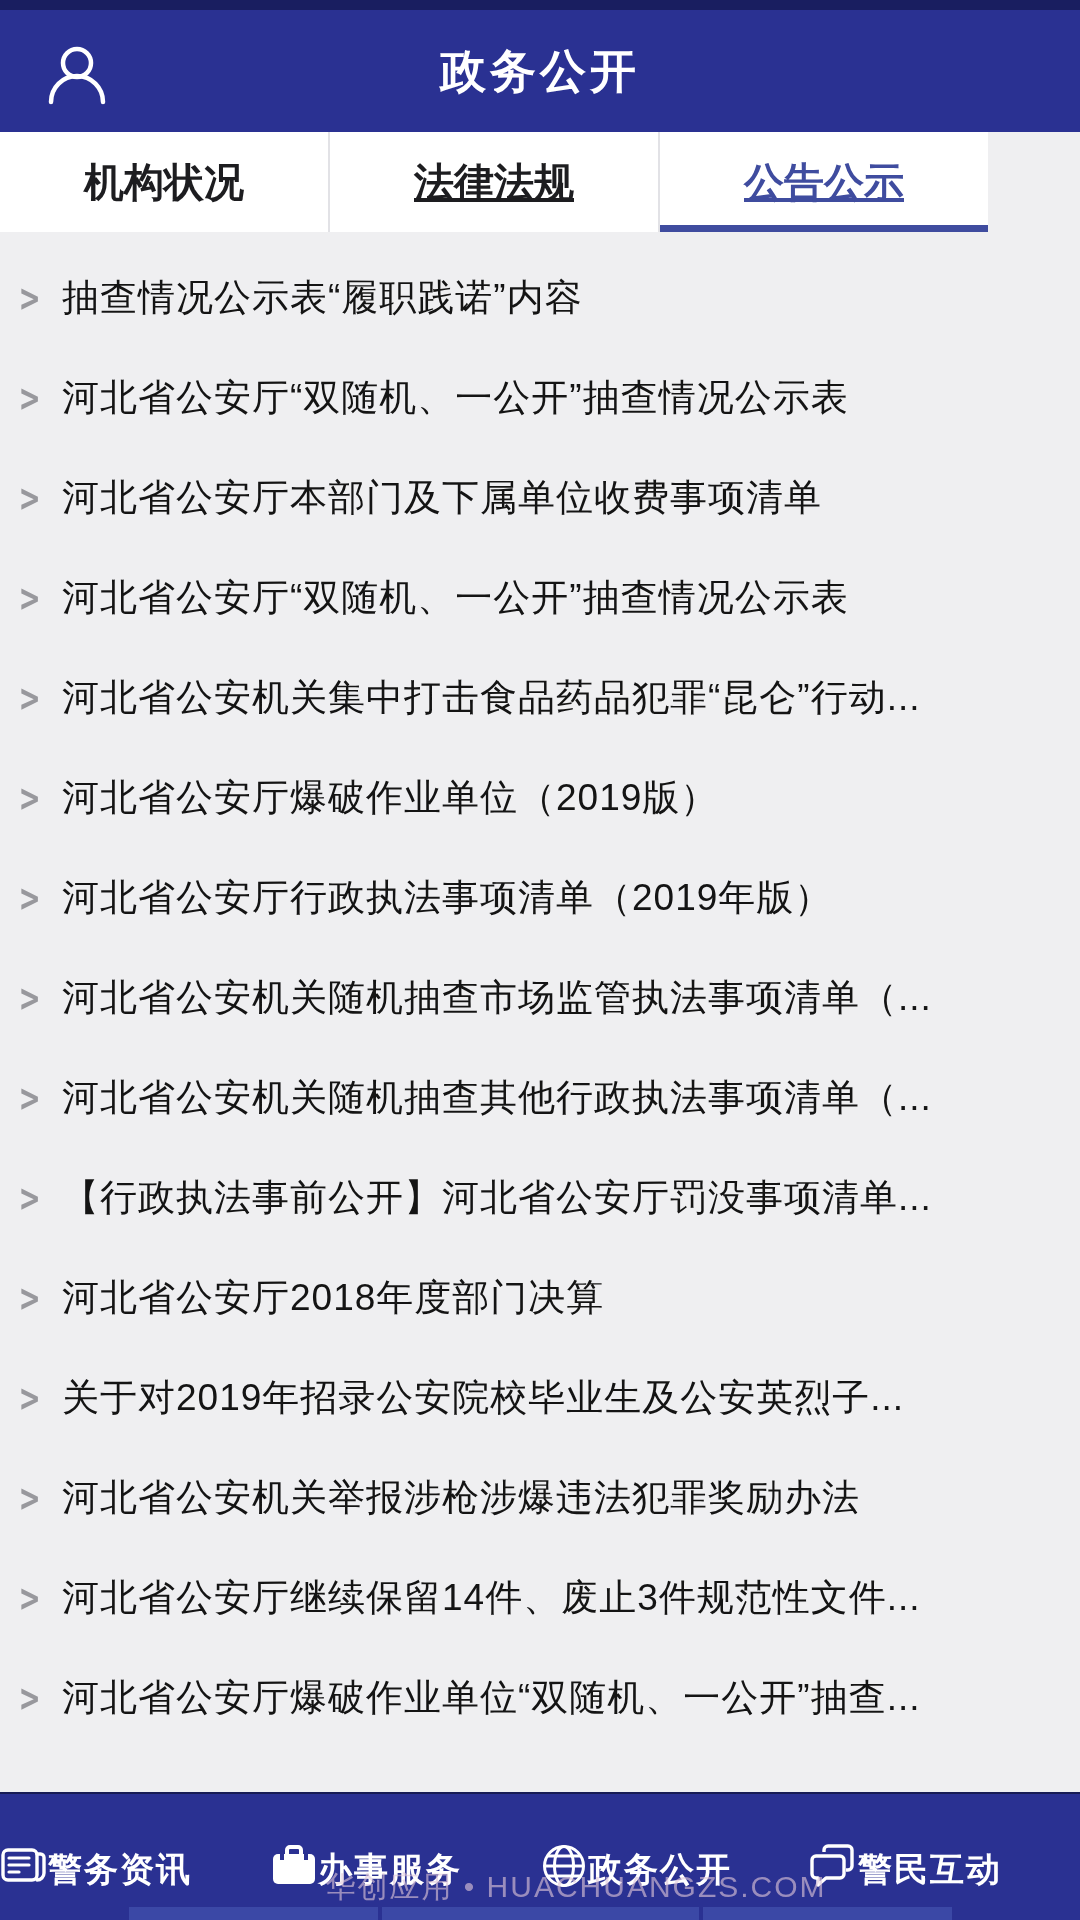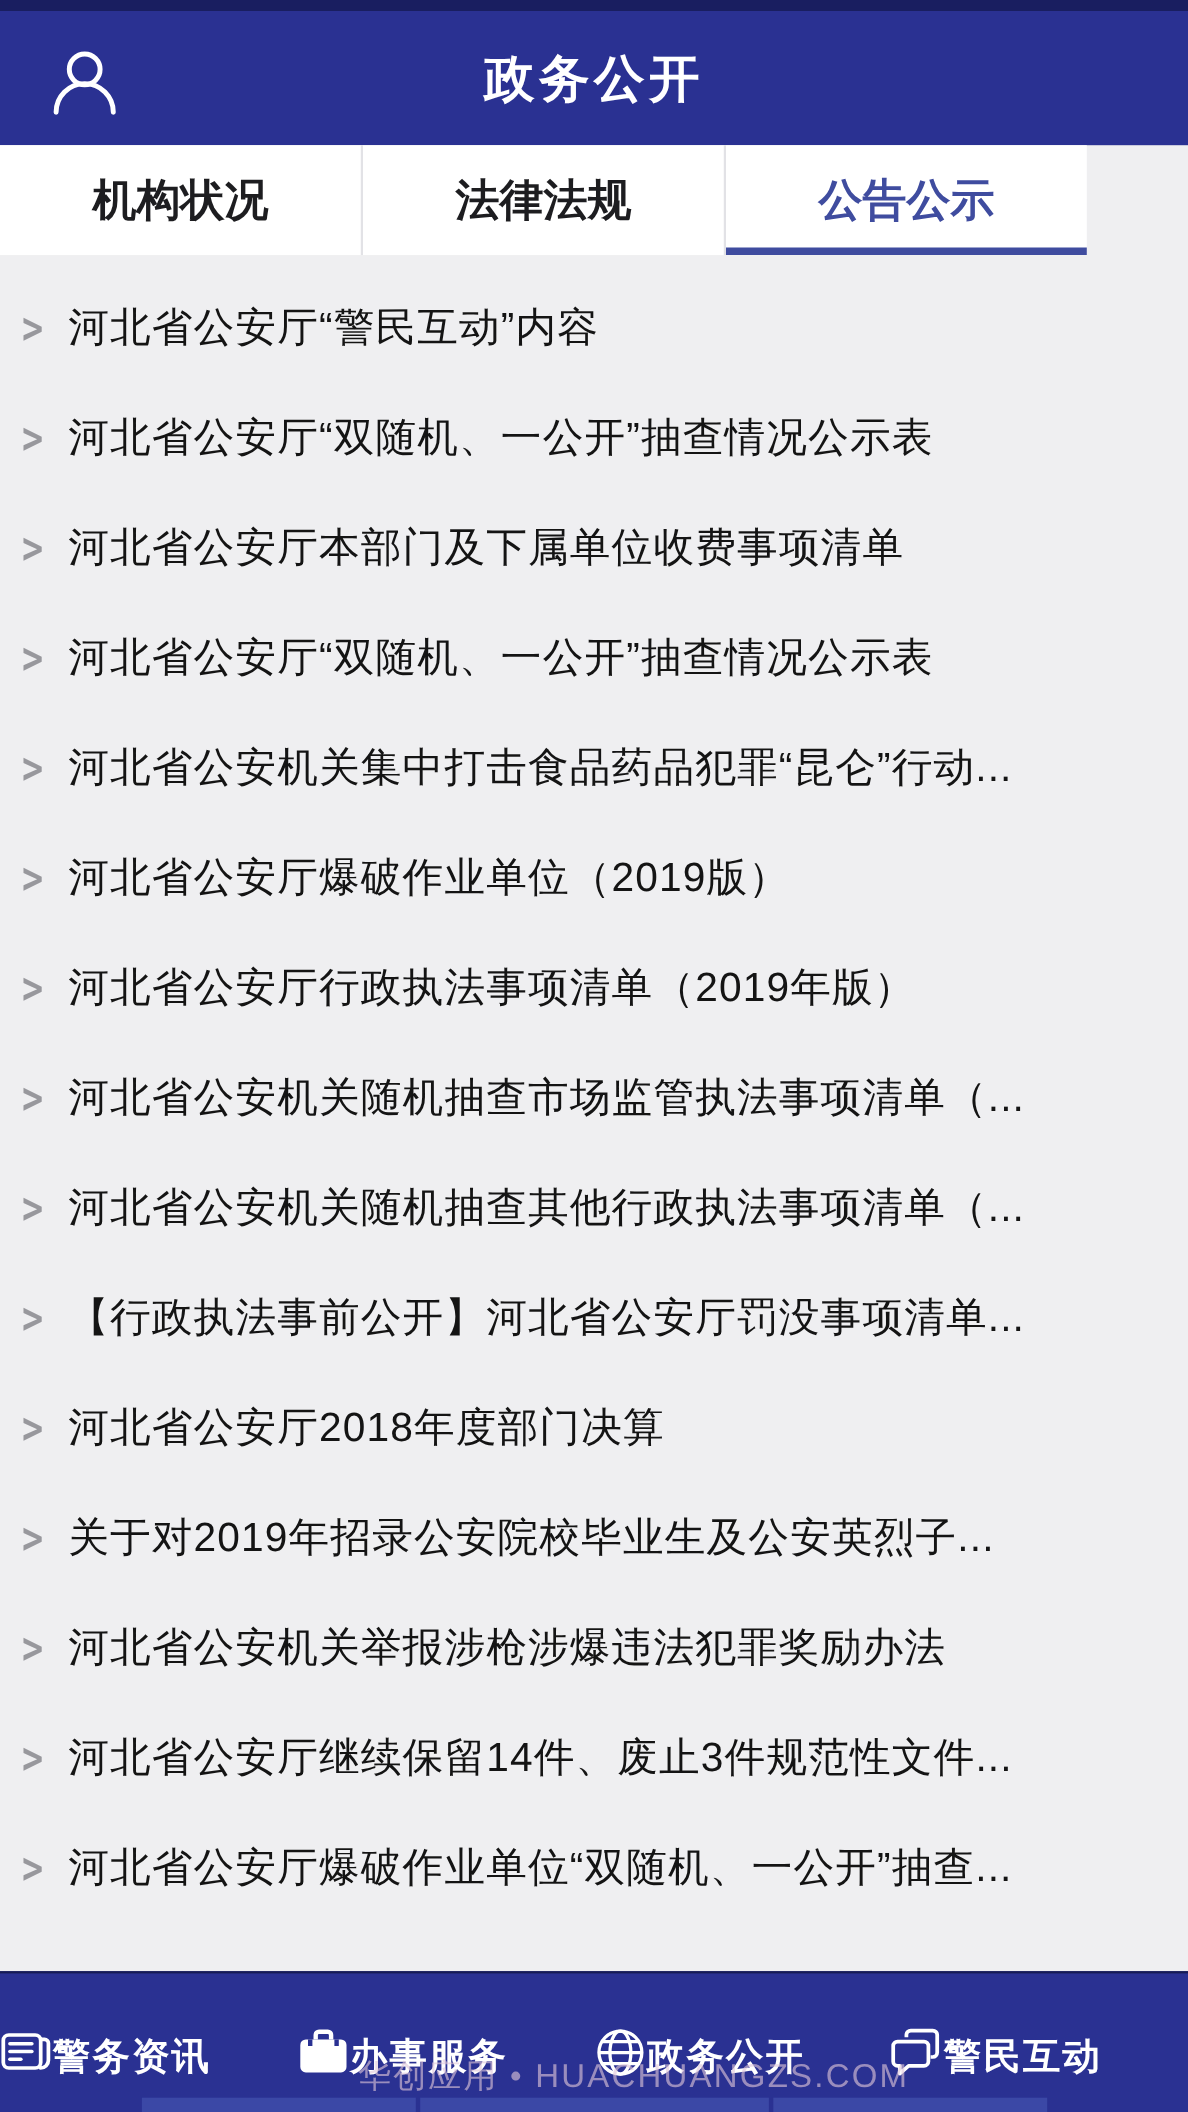--- a/index.html
+++ b/index.html
@@ -17,21 +17,21 @@
     position:absolute;left:0;top:0;width:100%;height:122px;line-height:122px;
     text-align:center;color:#ffffff;font-size:46px;font-weight:bold;letter-spacing:4px;
   }
   .user-icon{position:absolute;left:44px;top:32px;width:66px;height:64px;}
   
   .tabbar{position:absolute;top:132px;left:0;width:988px;height:100px;background:#ffffff;display:flex;}
   .tab{
     flex:1 1 0;height:100px;line-height:100px;text-align:center;
     font-size:40px;font-weight:bold;color:#1d1d20;cursor:pointer;position:relative;
   }
-  .tab + .tab{border-left:2px solid var(--divider,#e2e2e6);}
+  .tab + .tab{border-left:2px solid var(--divider,#e2e2e6);text-decoration:underline;}
   .tab.active{color:var(--active-tab,#3e4b9f);box-shadow:inset 0 -7px 0 var(--active-tab,#444e9d);}
   
   .content{position:absolute;top:232px;left:0;width:1080px;height:1560px;background:var(--content-bg,#efeff1);padding-top:16px;box-sizing:border-box;}
   .row{height:100px;display:flex;align-items:center;padding:0 26px 0 20px;box-sizing:border-box;}
   .chev{
     width:42px;flex:0 0 42px;color:var(--chevron,#98989d);font-size:32px;font-weight:bold;
     font-family:"DejaVu Sans Mono","Liberation Mono",monospace;transform:scaleY(1.25);
   }
   .row-text{
     flex:1 1 auto;font-size:37px;color:var(--list-text,#141414);
@@ -75,21 +75,21 @@
 
   <div class="tabbar">
     <div class="tab">机构状况</div>
     <div class="tab">法律法规</div>
     <div class="tab active">公告公示</div>
   </div>
 
   <div class="content">
     <div class="row">
       <span class="chev">&gt;</span>
-      <span class="row-text">河北省公安厅“警民互动”内容</span>
+      <span class="row-text">抽查情况公示表“履职践诺”内容</span>
     </div>
 
     <div class="row">
       <span class="chev">&gt;</span>
       <span class="row-text">河北省公安厅“双随机、一公开”抽查情况公示表</span>
     </div>
 
     <div class="row">
       <span class="chev">&gt;</span>
       <span class="row-text">河北省公安厅本部门及下属单位收费事项清单</span>

